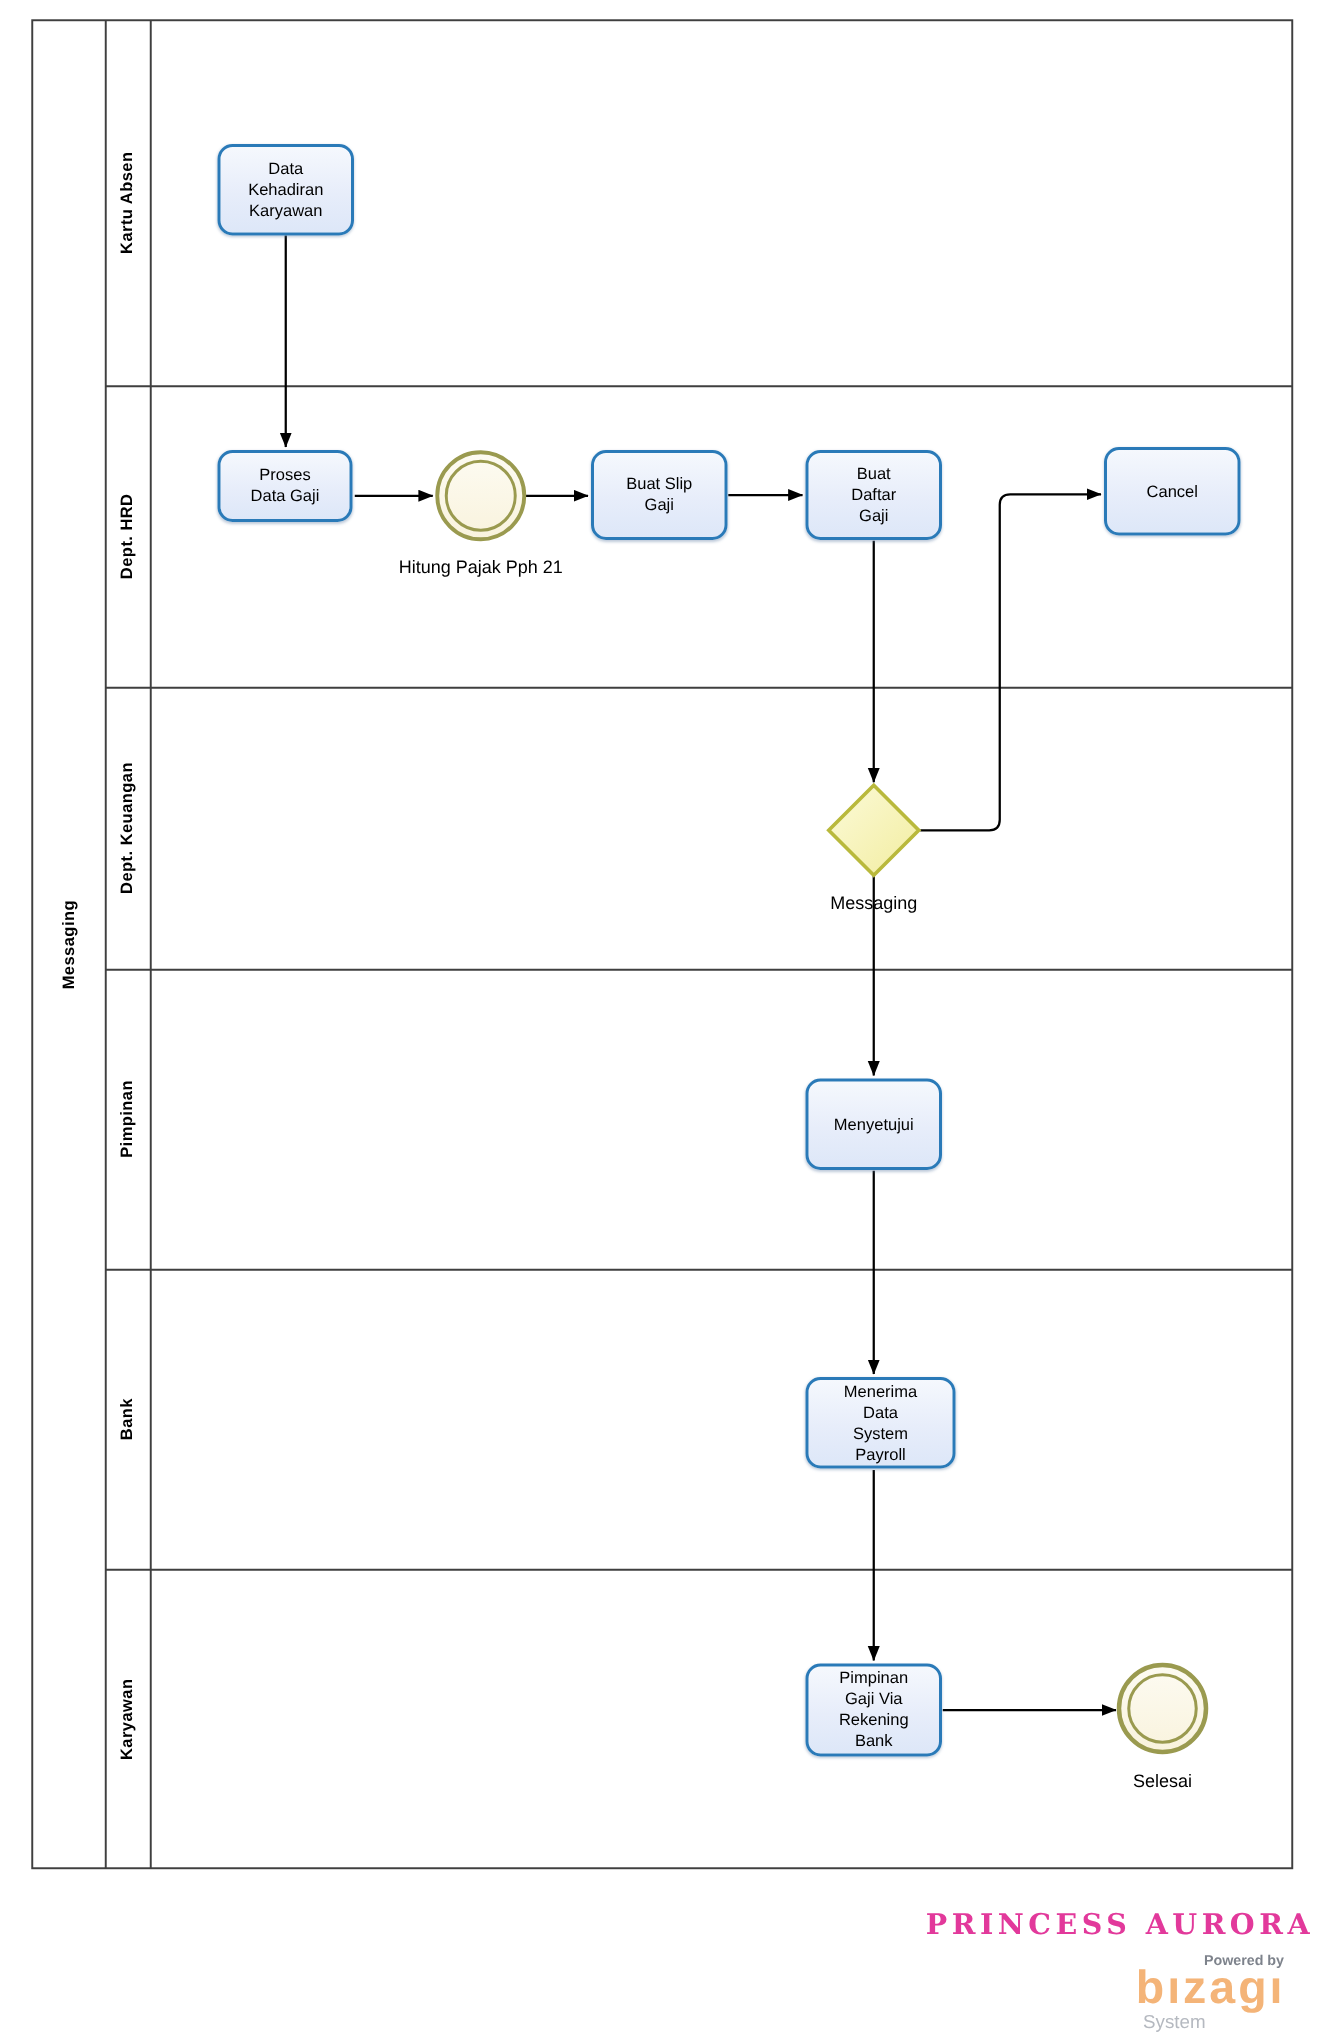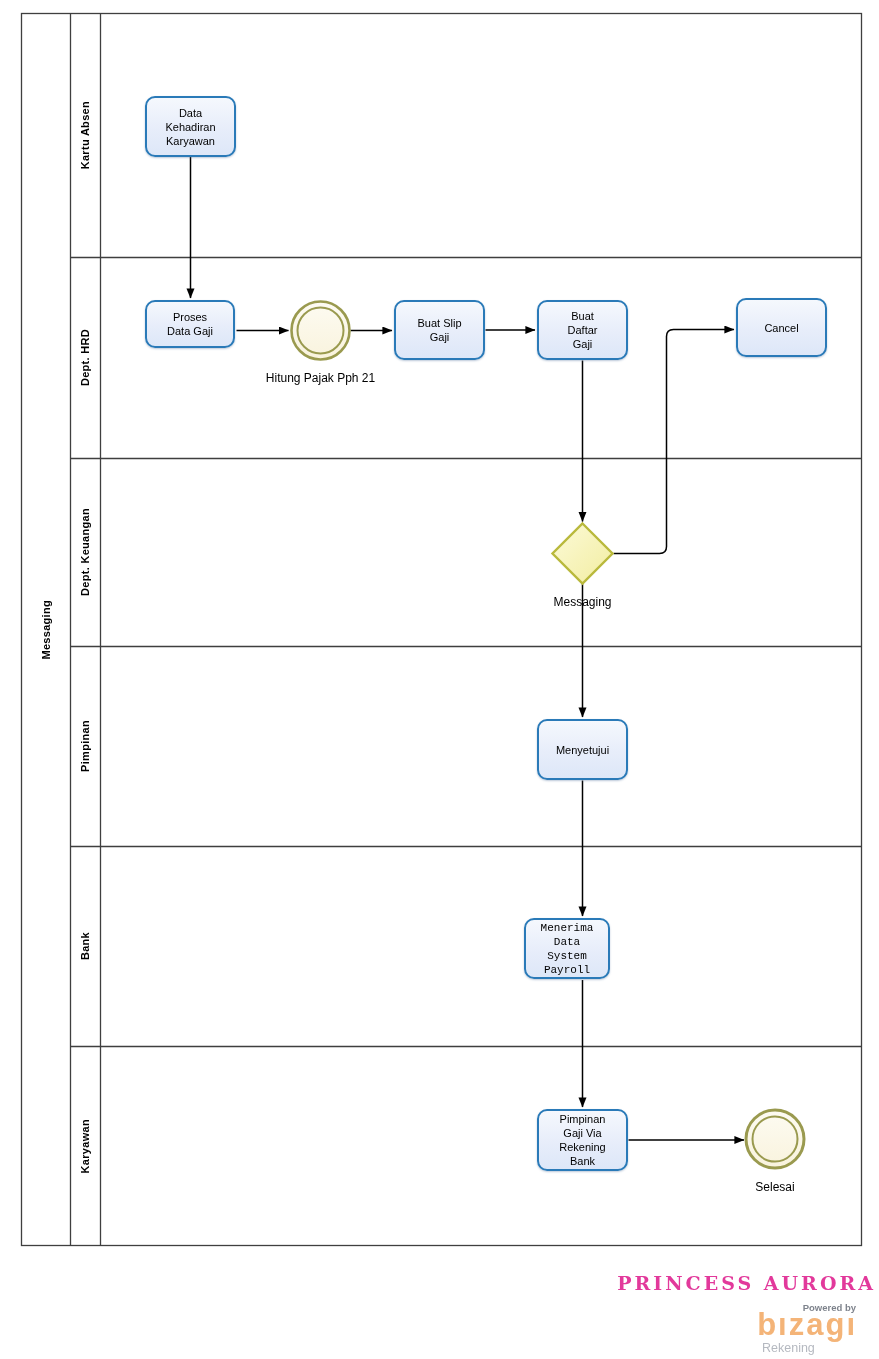--- a/index.html
+++ b/index.html
@@ -17,21 +17,21 @@
     box-shadow:0 1px 2px rgba(90,120,160,0.4);
     display:flex; align-items:center; justify-content:center;
     text-align:center; font-size:11px; line-height:14px; padding:18px;
   }
   .t-data-kehadiran { left:145px; top:96px;  width:91px; height:61px; }
   .t-proses         { left:145px; top:300px; width:90px; height:48px; }
   .t-buat-slip      { left:394px; top:300px; width:91px; height:60px; }
   .t-buat-daftar    { left:537px; top:300px; width:91px; height:60px; }
   .t-cancel         { left:736px; top:298px; width:91px; height:59px; }
   .t-menyetujui     { left:537px; top:719px; width:91px; height:61px;align-items:center; }
-  .t-menerima       { left:524px; top:918px; width:86px; height:61px;font-family:Liberation Mono, monospace; }
+  .t-menerima       { left:537px; top:918px; width:100px; height:61px; }
   .t-mengambil      { left:537px; top:1109px; width:91px; height:62px; }
 
   
   .vcell { position:absolute; display:flex; align-items:center; justify-content:center; }
   .vtext {
     writing-mode:vertical-rl; transform:rotate(180deg);
     font-weight:bold; font-size:11px; letter-spacing:0.3px; white-space:nowrap;
   }
   .cell-pool  { left:21px; top:13px;  width:49px; height:1233px; }
   .cell-lane1 { left:70px; top:13px;  width:30px; height:244px; }
@@ -171,15 +171,15 @@
     <span>Pimpinan Gaji Via Rekening Bank</span>
   </div>
 
   <div class="shape-label lbl-hitung">Hitung Pajak Pph 21</div>
   <div class="shape-label lbl-evaluasi">Messaging</div>
   <div class="shape-label lbl-selesai">Selesai</div>
 
   <div class="watermark">PRINCESS AURORA</div>
   <div class="powered-by">Powered by</div>
   <div class="bizagi-logo">bızagı</div>
-  <div class="modeler">Rekening</div>
+  <div class="modeler">System</div>
 
 </div>
 
 </body></html>

